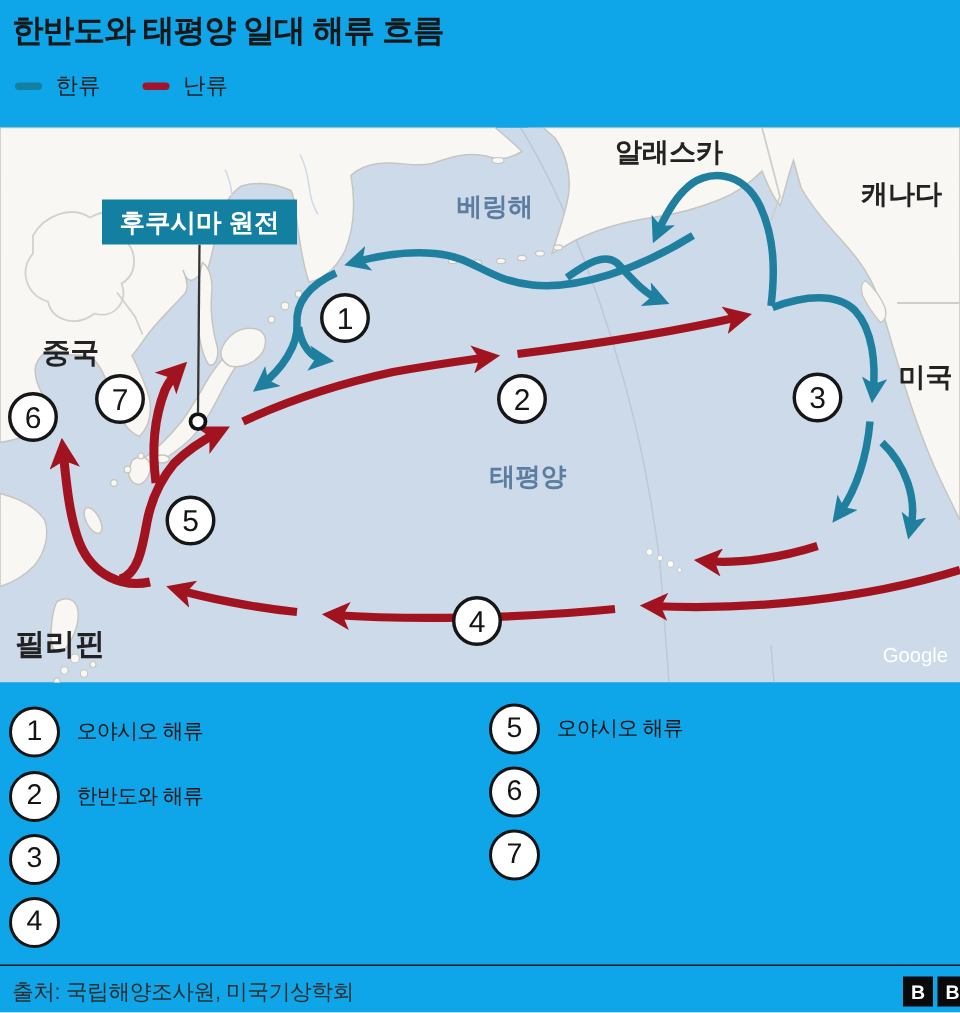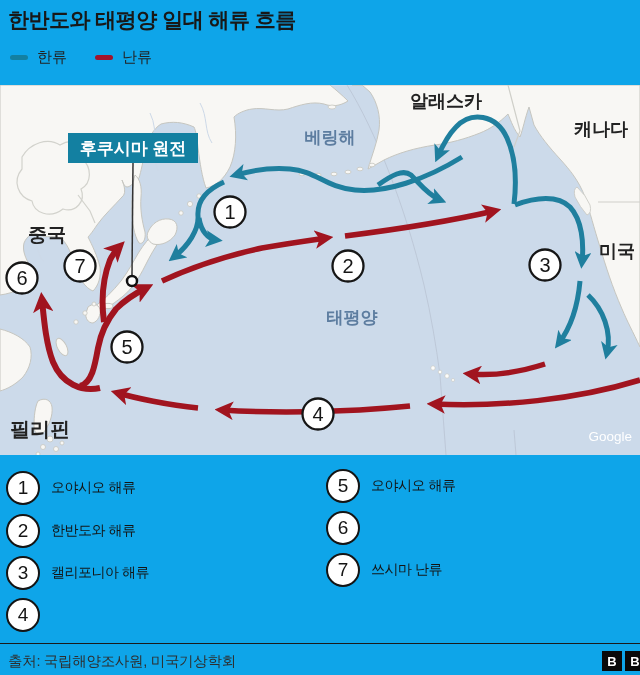--- a/index.html
+++ b/index.html
@@ -203,35 +203,33 @@
     <div class="krow" style="left:6px;top:16px;">
       <span class="kcirc">1</span>
       <span class="klab">오야시오 해류</span>
     </div>
     <div class="krow" style="left:6px;top:59px;">
       <span class="kcirc">2</span>
       <span class="klab">한반도와 해류</span>
     </div>
     <div class="krow" style="left:6px;top:101px;">
       <span class="kcirc">3</span>
-      <span class="klab">캘리포니아 해류</span>
     </div>
     <div class="krow" style="left:6px;top:143px;">
       <span class="kcirc">4</span>
     </div>
     <div class="krow" style="left:326px;top:14px;">
       <span class="kcirc">5</span>
       <span class="klab">오야시오 해류</span>
     </div>
     <div class="krow" style="left:326px;top:56px;">
       <span class="kcirc">6</span>
     </div>
     <div class="krow" style="left:326px;top:98px;">
       <span class="kcirc">7</span>
-      <span class="klab">쓰시마 난류</span>
     </div>
   </div>
 
   <div class="ftr">
     <div class="src">출처: 국립해양조사원, 미국기상학회</div>
     <div class="bbc">
       <span class="blk">B</span>
       <span class="blk">B</span>
       <span class="blk">C</span>
     </div>

